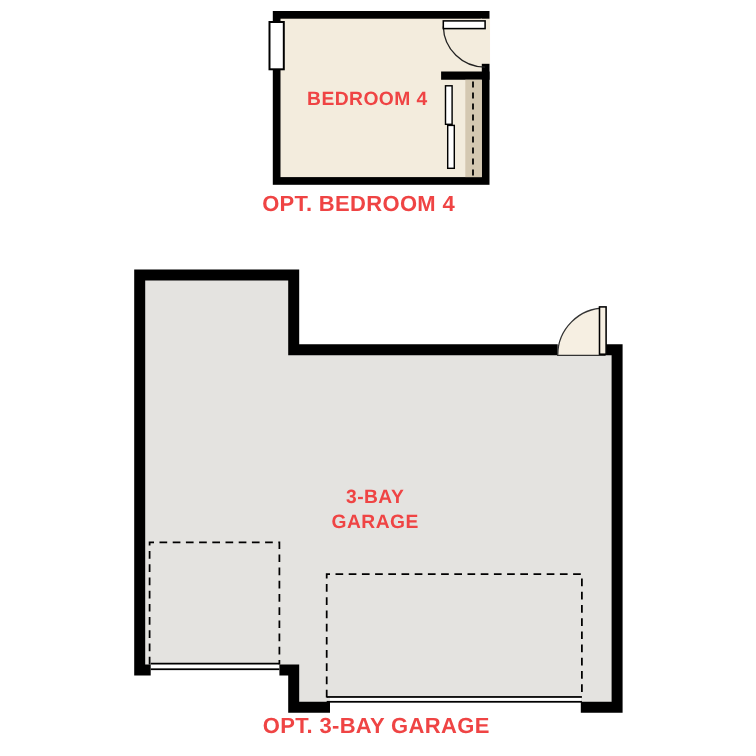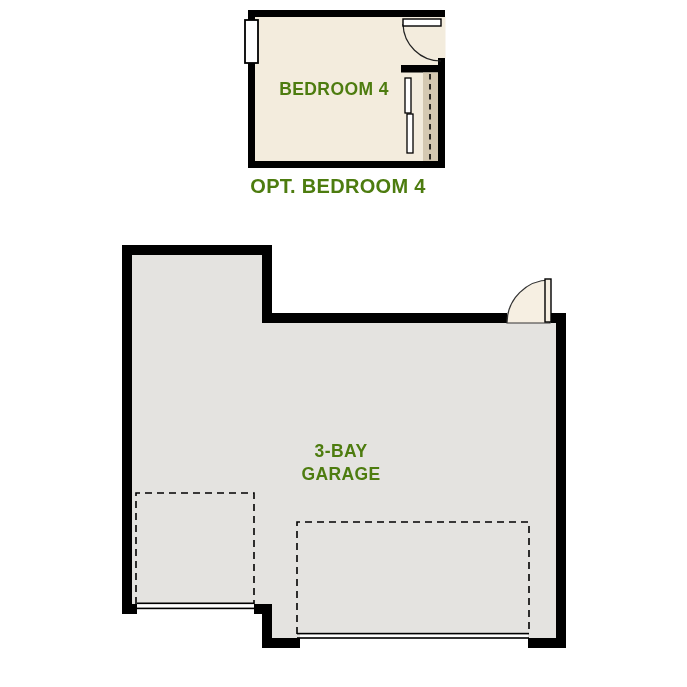--- a/index.html
+++ b/index.html
@@ -15,35 +15,35 @@
     overflow: hidden;
     font-family: "Liberation Sans", sans-serif;
   }
   .canvas svg {
     position: absolute;
     left: 0;
     top: 0;
   }
   .label {
     position: absolute;
-    color: #4d7c0f;
+    color: #ef4444;
     font-weight: bold;
     text-align: center;
     white-space: nowrap;
     letter-spacing: 0.4px;
   }
   .room-label {
     font-size: 17.5px;
   }
   .caption {
     font-size: 20px;
     letter-spacing: 0.3px;
   }
   .bedroom-room-label { left: 234px; top: 79px;  width: 200px; }
-  .bedroom-caption    { left: 218px; top: 175px; width: 240px; }
+  .bedroom-caption    { left: 206px; top: 175px; width: 240px; }
   .garage-room-label  { left: 241px; top: 440px; width: 200px; line-height: 23px; }
   .garage-room-label span { display: block; }
   .garage-caption     { left: 212px; top: 649px; width: 260px; }
 </style>
 </head>
 <body>
 
 <div class="canvas">
 
   <svg width="687" height="687" viewBox="0 0 687 687">
@@ -96,14 +96,15 @@
 
   <div class="label room-label bedroom-room-label">BEDROOM 4</div>
 
   <div class="label caption bedroom-caption">OPT. BEDROOM 4</div>
 
   <div class="label room-label garage-room-label">
     <span>3-BAY</span>
     <span>GARAGE</span>
   </div>
 
+  <div class="label caption garage-caption">OPT. 3-BAY GARAGE</div>
 
 </div>
 
 </body></html>

